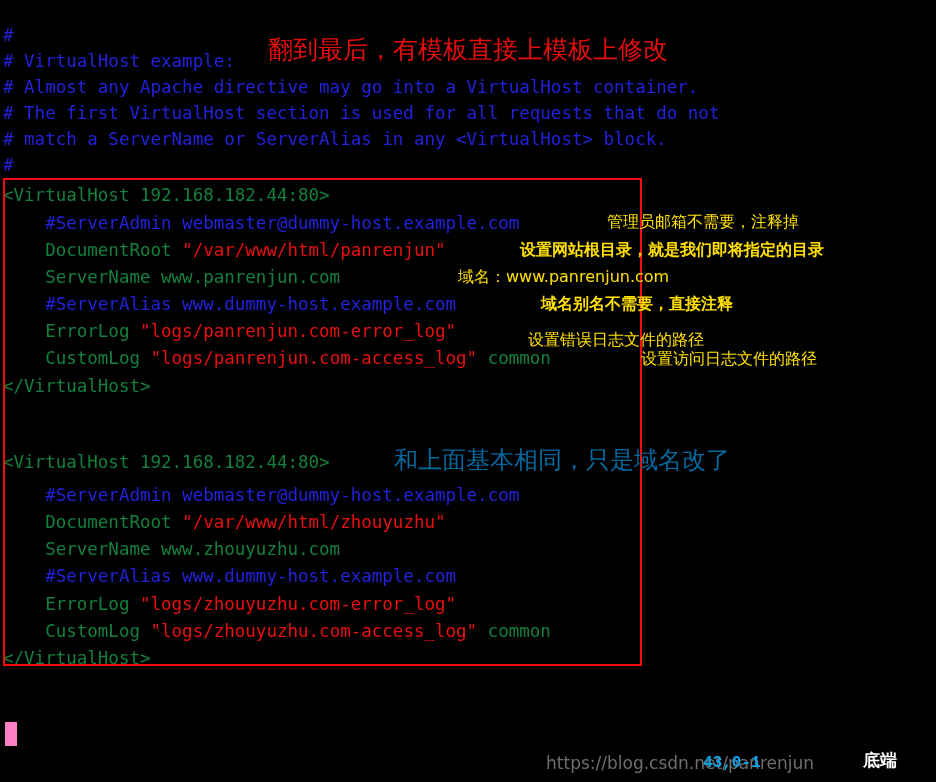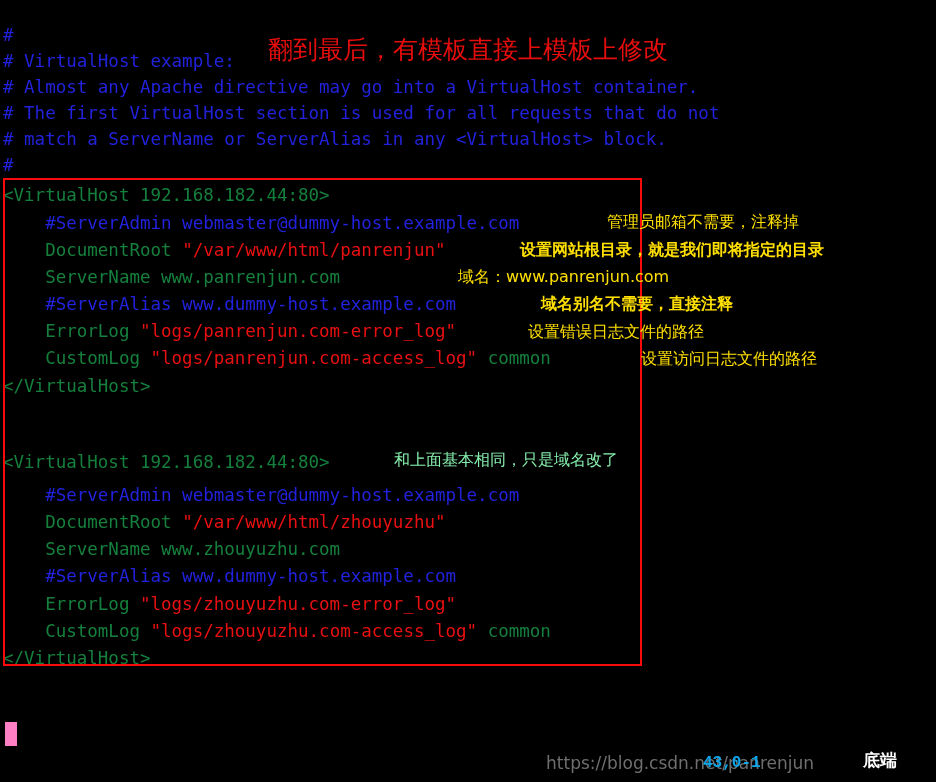--- a/index.html
+++ b/index.html
@@ -68,22 +68,22 @@
     color: #e60d0d;
     font-size: 25px;
     line-height: 28px;
   }
   .anno-yellow {
     color: #ffe000;
     font-size: 16px;
     line-height: 20px;
   }
   .anno-blue {
-    color: #86efac;
-    font-size: 16px;
+    color: #0369a1;
+    font-size: 24px;
     line-height: 24px;
   }
 
   
   #cursor {
     position: absolute;
     left: 5px;
     top: 722px;
     width: 12px;
     height: 24px;
@@ -136,21 +136,21 @@
   <div class="term" id="term-text"><div class="line" style="top: 22px;"><span class="c-comment">#</span></div><div class="line" style="top: 48px;"><span class="c-comment"># VirtualHost example:</span></div><div class="line" style="top: 74px;"><span class="c-comment"># Almost any Apache directive may go into a VirtualHost container.</span></div><div class="line" style="top: 100px;"><span class="c-comment"># The first VirtualHost section is used for all requests that do not</span></div><div class="line" style="top: 126px;"><span class="c-comment"># match a ServerName or ServerAlias in any &lt;VirtualHost&gt; block.</span></div><div class="line" style="top: 152px;"><span class="c-comment">#</span></div><div class="line" style="top: 182px;"><span class="c-white">&lt;VirtualHost 192.168.182.44:80&gt;</span></div><div class="line" style="top: 210px;"><span class="c-comment">    #ServerAdmin webmaster@dummy-host.example.com</span></div><div class="line" style="top: 237px;"><span class="c-white">    DocumentRoot </span><span class="c-string">"/var/www/html/panrenjun"</span></div><div class="line" style="top: 264px;"><span class="c-white">    ServerName www.panrenjun.com</span></div><div class="line" style="top: 291px;"><span class="c-comment">    #ServerAlias www.dummy-host.example.com</span></div><div class="line" style="top: 318px;"><span class="c-white">    ErrorLog </span><span class="c-string">"logs/panrenjun.com-error_log"</span></div><div class="line" style="top: 345px;"><span class="c-white">    CustomLog </span><span class="c-string">"logs/panrenjun.com-access_log"</span><span class="c-white"> common</span></div><div class="line" style="top: 373px;"><span class="c-white">&lt;/VirtualHost&gt;</span></div><div class="line" style="top: 400px;"><span class="c-white"></span></div><div class="line" style="top: 427px;"><span class="c-white"></span></div><div class="line" style="top: 449px;"><span class="c-white">&lt;VirtualHost 192.168.182.44:80&gt;</span></div><div class="line" style="top: 482px;"><span class="c-comment">    #ServerAdmin webmaster@dummy-host.example.com</span></div><div class="line" style="top: 509px;"><span class="c-white">    DocumentRoot </span><span class="c-string">"/var/www/html/zhouyuzhu"</span></div><div class="line" style="top: 536px;"><span class="c-white">    ServerName www.zhouyuzhu.com</span></div><div class="line" style="top: 563px;"><span class="c-comment">    #ServerAlias www.dummy-host.example.com</span></div><div class="line" style="top: 591px;"><span class="c-white">    ErrorLog </span><span class="c-string">"logs/zhouyuzhu.com-error_log"</span></div><div class="line" style="top: 618px;"><span class="c-white">    CustomLog </span><span class="c-string">"logs/zhouyuzhu.com-access_log"</span><span class="c-white"> common</span></div><div class="line" style="top: 645px;"><span class="c-white">&lt;/VirtualHost&gt;</span></div></div>
 
   <div id="redbox" style="left: 3px; top: 178px; width: 639px; height: 488px;"></div>
 
   <div id="anno-layer">
       <div class="anno anno-red" style="left: 247px; top: 36px; margin-left: 21px;">翻到最后，有模板直接上模板上修改</div>
       <div class="anno anno-yellow" style="left: 607px; top: 212px;">管理员邮箱不需要，注释掉</div>
       <div class="anno anno-yellow" style="left: 520px; top: 240px; font-weight: bold;">设置网站根目录，就是我们即将指定的目录</div>
       <div class="anno anno-yellow" style="left: 413px; top: 267px; margin-left: 45px;">域名：www.panrenjun.com</div>
       <div class="anno anno-yellow" style="left: 541px; top: 294px; font-weight: bold;">域名别名不需要，直接注释</div>
-      <div class="anno anno-yellow" style="left: 528px; top: 322px;">设置错误日志文件的路径</div>
+      <div class="anno anno-yellow" style="left: 528px; top: 330px;">设置错误日志文件的路径</div>
       <div class="anno anno-yellow" style="left: 641px; top: 349px;">设置访问日志文件的路径</div>
       <div class="anno anno-blue" style="left: 394px; top: 448px;">和上面基本相同，只是域名改了</div>
     </div>
 
   <div id="cursor" style="left: 5px; top: 722px; width: 12px; height: 24px;"></div>
 
   <div id="watermark">https://blog.csdn.net/panrenjun</div>
   <div id="status-pos">43,0-1</div>
   <div id="status-bottom">底端</div>
 

